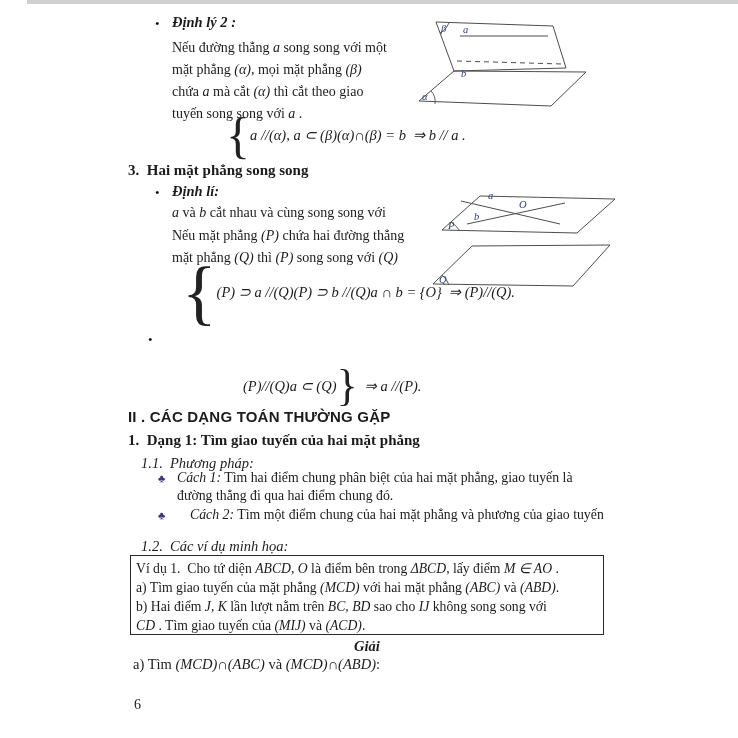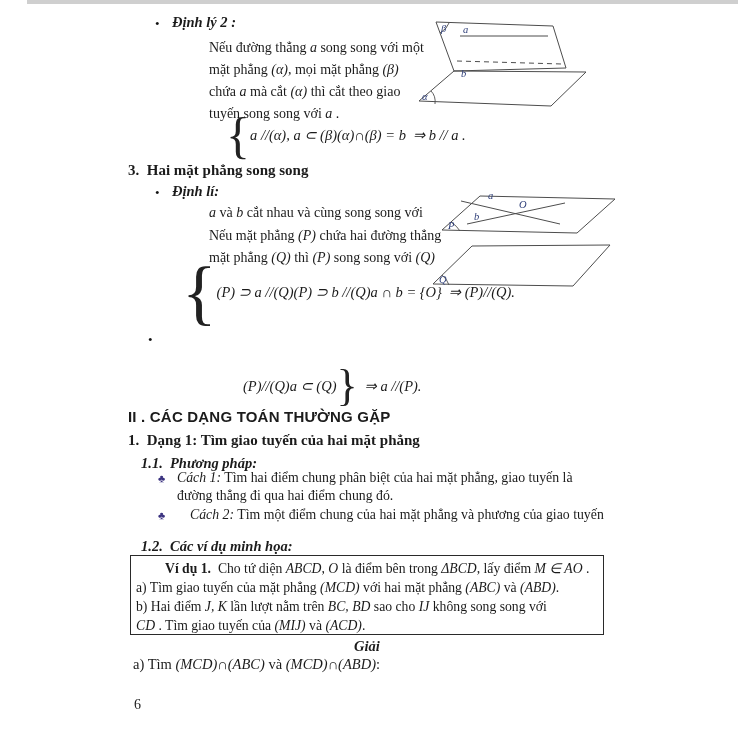--- a/index.html
+++ b/index.html
@@ -1,37 +1,37 @@
 <!DOCTYPE html>
 <html><head>
 <meta charset="utf-8">
 <style>
   html,body{margin:0;padding:0;background:#ffffff;}
   .page{position:relative;width:738px;height:738px;background:#ffffff;
         font-family:"Liberation Serif",serif;color:#1b1b1b;overflow:hidden;}
   .abs{position:absolute;}
   .line{white-space:pre;}
   .it{font-style:italic;}
-  .bd{font-weight:bold;margin-left:29px;}
+  .bd{font-weight:normal;}
   .btitle{font-weight:bold;font-style:italic;font-size:14.5px;}
-  .body-text{font-size:14px;margin-left:37px;}
+  .body-text{font-size:14px;}
   .p1 .line{height:22px;line-height:22px;}
   .p2 .line{height:22.5px;line-height:22.5px;}
   .p3 .line{height:18.5px;line-height:18.5px;}
   .bullet{font-size:13px;color:#111;}
   .club{color:#3b3380;font-size:11px;line-height:11px;}
   .math{font-style:italic;font-size:14.5px;font-family:"Liberation Serif",serif;}
   .formula{display:flex;align-items:center;}
   .stack{display:flex;flex-direction:row;}
   .stack .math{line-height:21px;white-space:pre;}
   .brace{font-family:"Liberation Serif",serif;font-weight:400;color:#222;line-height:1;}
   .f-res{margin-left:7px;white-space:pre;}
   .h-bold{font-weight:bold;font-size:15px;white-space:pre;}
   .h-sans{font-family:"Liberation Sans",sans-serif;font-weight:bold;font-size:15px;white-space:pre;letter-spacing:.2px;}
-  .h-bi{font-weight:bold;font-style:italic;font-size:14.5px;white-space:pre;}
+  .h-bi{font-weight:normal;font-style:italic;font-size:14.5px;white-space:pre;}
   .cach{font-size:13.8px;}
   .cach .line{height:17.5px;line-height:17.5px;}
   .exbox{border:1px solid #2a2a2a;width:474px;height:80px;box-sizing:border-box;
          padding:3px 5px;font-size:13.7px;}
   .exbox .line{height:19px;line-height:19px;}
   .giai{width:474px;text-align:center;font-weight:bold;font-style:italic;font-size:14.5px;}
   .sol{font-size:14.5px;white-space:pre;}
   .pagenum{font-size:14px;}
   .topbar{background:#cfcfcf;height:4px;}
   svg text{font-family:"Liberation Serif",serif;font-style:italic;font-size:10.5px;fill:#30407a;}

